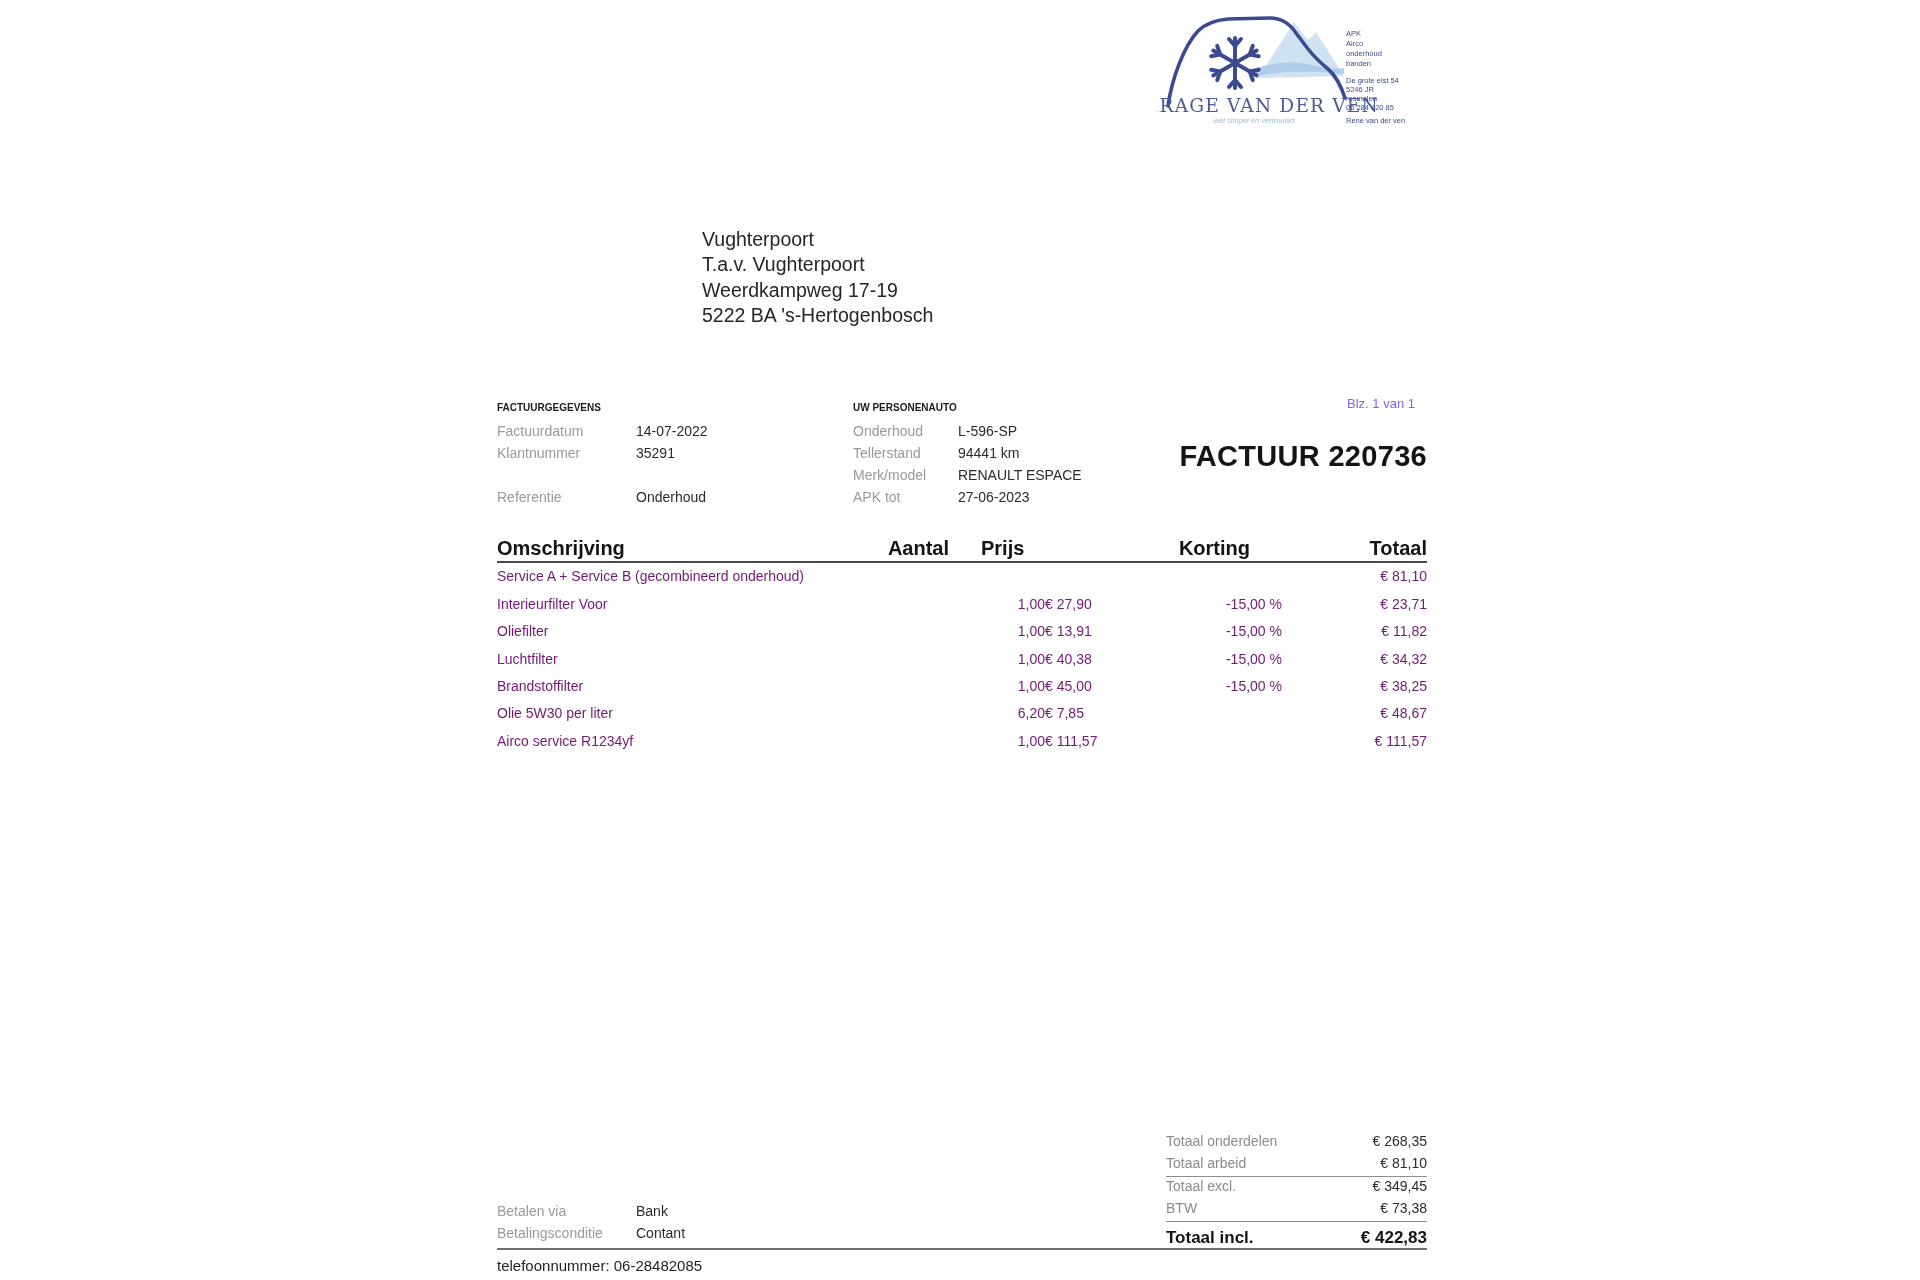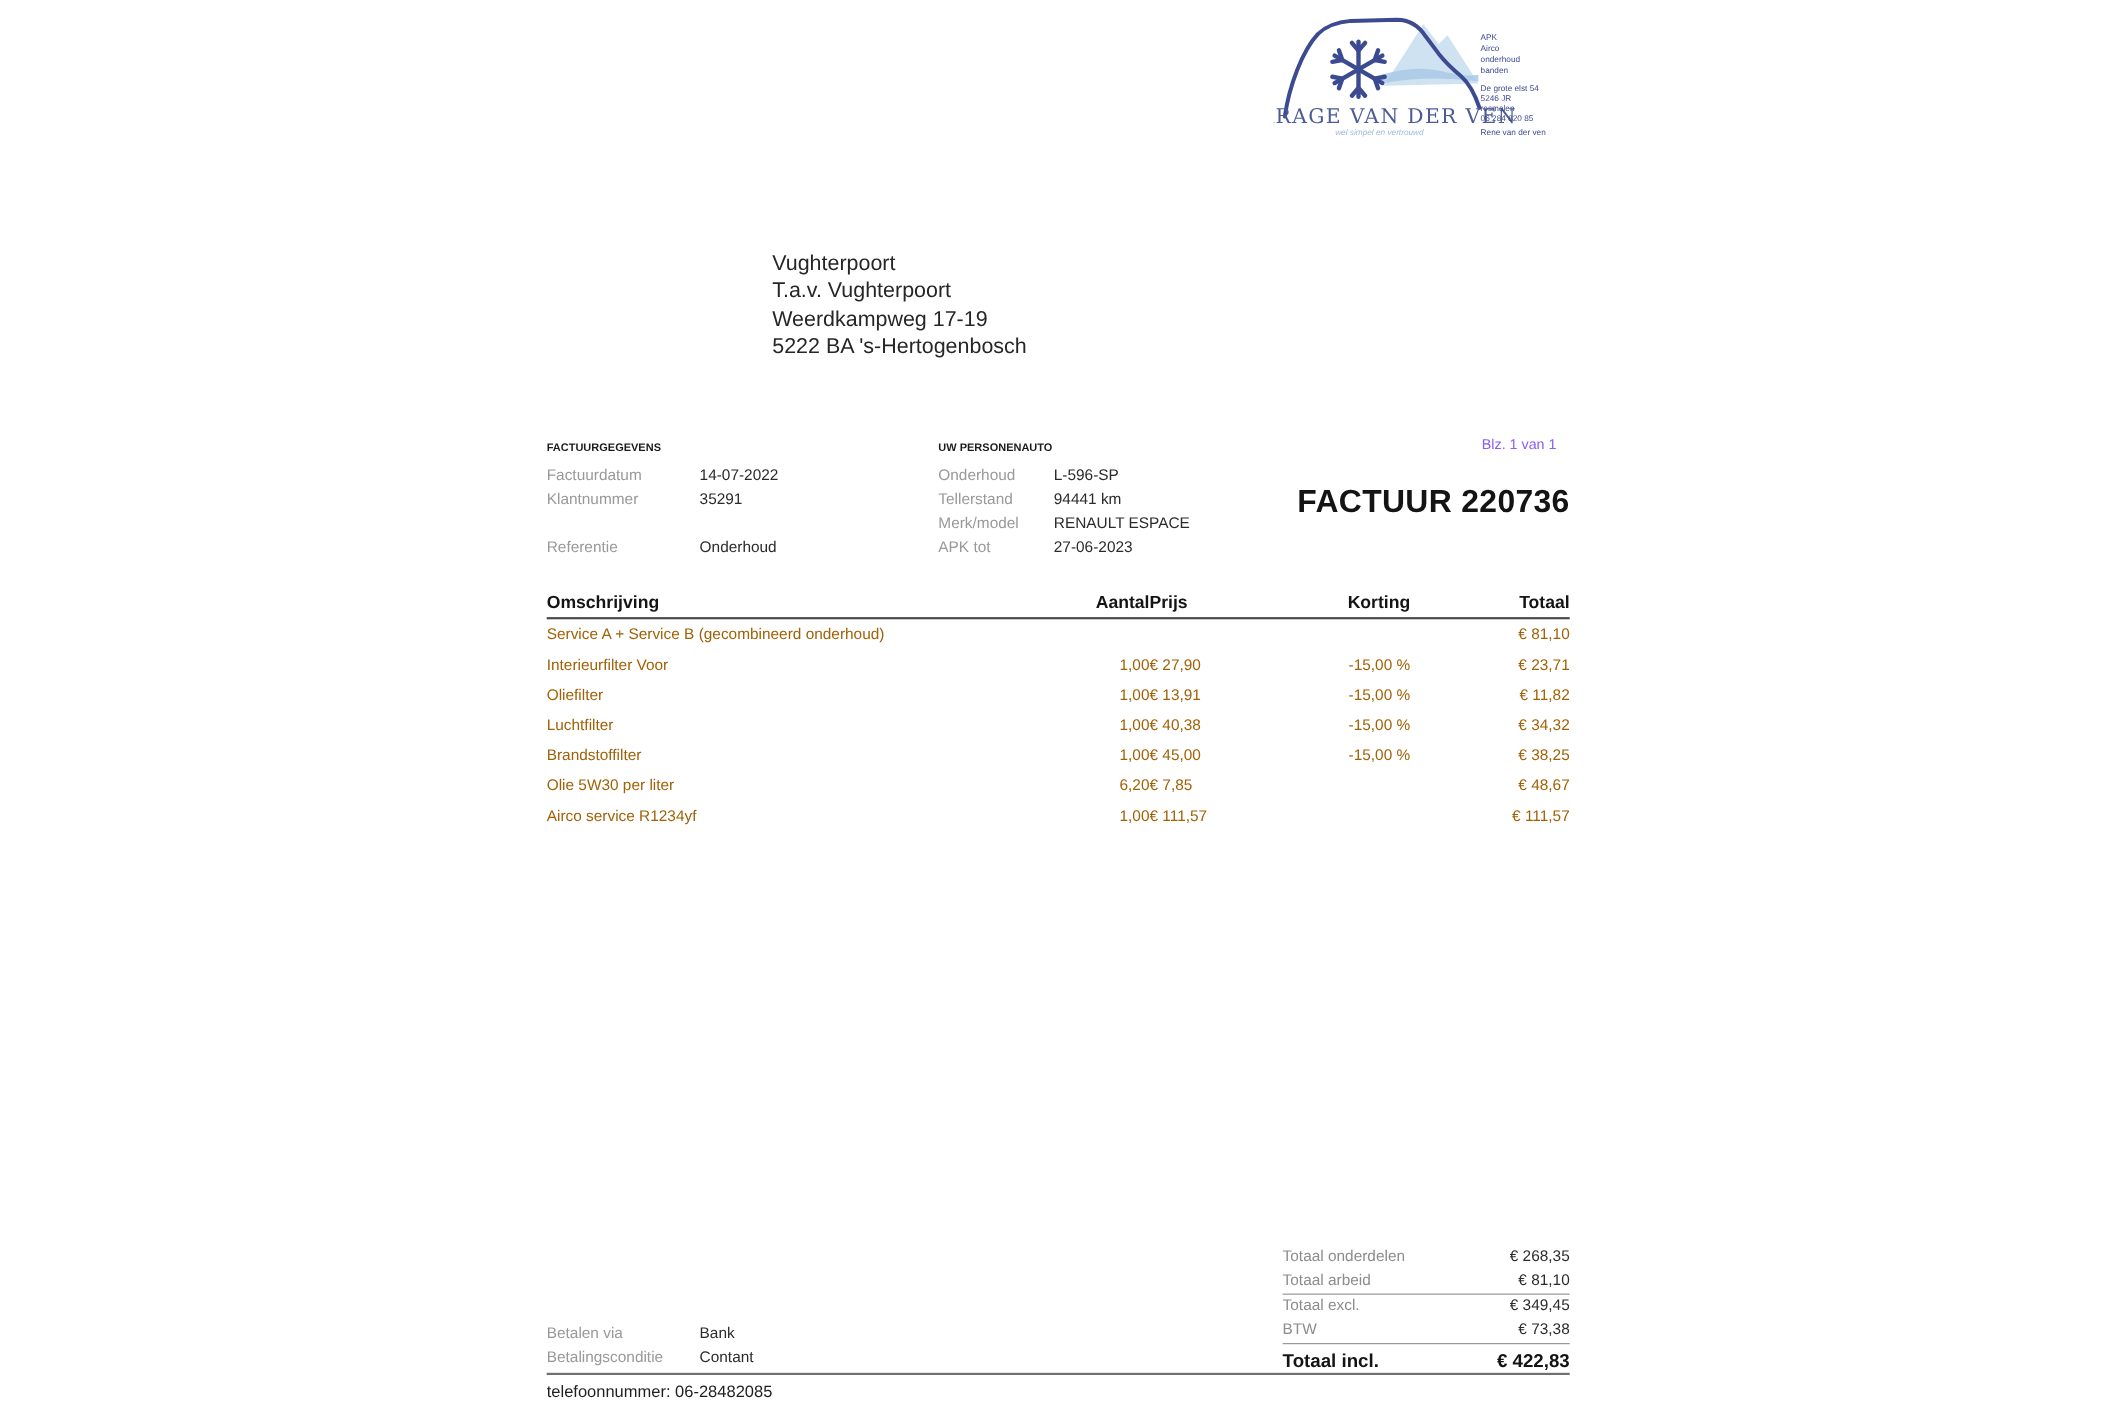--- a/index.html
+++ b/index.html
@@ -28,22 +28,22 @@
   .vehicle { left:853px; width:340px; }
   .details-heading { font-weight:bold; color:#1c1c1c; font-size:10px; margin-bottom:7px; }
   .detail-row { height:22px; display:flex; }
   .detail-row.gap { margin-top:22px; }
   .detail-label { color:#999; }
   .facts .detail-label { width:139px; }
   .vehicle .detail-label { width:105px; }
   .detail-value { color:#2b2b2b; }
 
   
-  .items-header { position:absolute; left:497px; top:537px; width:930px; height:26px; display:flex; font-size:16px; font-weight:bold; color:#141414; border-bottom:2.5px solid #4a4a4a; padding-top:3px; line-height:17px; }
-  .items-rows { position:absolute; left:497px; top:564px; width:930px; font-size:14px; color:#a16207; }
+  .items-header { position:absolute; left:497px; top:537px; width:930px; height:26px; display:flex; font-size:20px; font-weight:bold; color:#141414; border-bottom:2.5px solid #4a4a4a; padding-top:3px; line-height:17px;gap:32px; }
+  .items-rows { position:absolute; left:497px; top:564px; width:930px; font-size:14px; color:#701a75; }
   .trow { display:flex; height:27.4px; padding-top:4.4px; line-height:17px; }
   .c-desc { flex:1; text-align:left; }
   .c-aantal { width:130px; text-align:right; }
   .c-prijs { width:145px; text-align:left; }
   .c-korting { width:92px; text-align:right; }
   .c-totaal { width:145px; text-align:right; }
 
   
   .totals { position:absolute; left:1166px; top:1132px; width:261px; font-size:14px; }
   .totals-row { display:flex; justify-content:space-between; height:22px; line-height:18px; }

